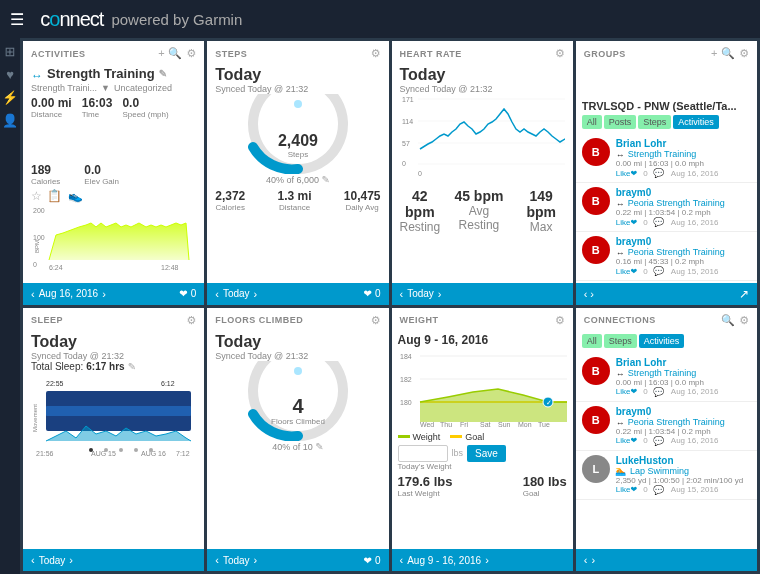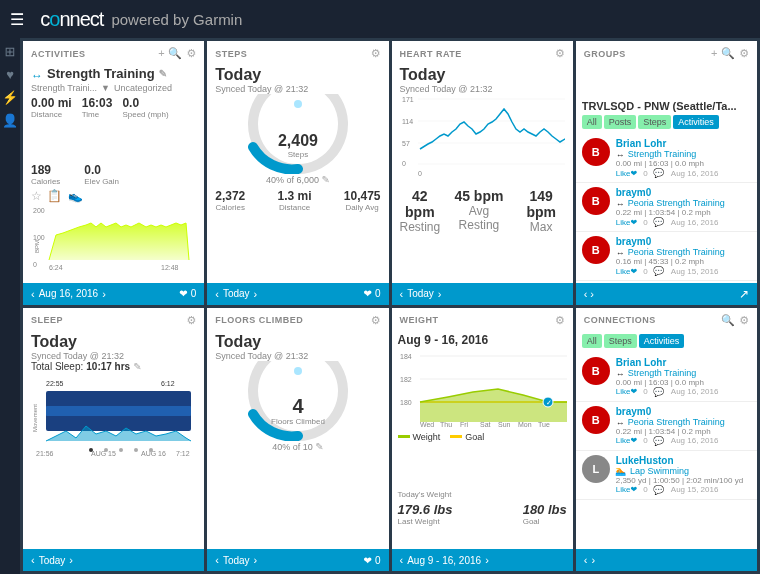--- a/index.html
+++ b/index.html
@@ -149,21 +149,21 @@
     .gi-stats { font-size: 8px; color: #888; }
     .gi-meta { font-size: 8px; color: #aaa; display: flex; gap: 6px; align-items: center; }
     .like-btn { color: #0099cc; font-size: 8px; cursor: pointer; }
     .like-count { font-size: 8px; }
     .weight-controls { display: flex; align-items: center; gap: 4px; margin-top: 3px; }
     .weight-input { width: 50px; border: 1px solid #ccc; padding: 2px 4px; font-size: 10px; border-radius: 2px; }
     .unit-toggle { font-size: 9px; color: #aaa; background: none; border: none; cursor: pointer; }
     .save-btn { background: #0099cc; color: white; border: none; padding: 3px 8px; font-size: 10px; border-radius: 2px; cursor: pointer; }
     .weight-bottom { display: flex; justify-content: space-between; margin-top: 3px; }
     .w-stat { }
-    .w-stat-val { font-size: 13px; font-weight: bold; font-style: italic; }
+    .w-stat-val { font-size: 13px; font-weight: bold; }
     .w-stat-lbl { font-size: 8px; color: #888; }
     
     .conn-list { overflow-y: auto; flex: 1; }
     
     svg { display: block; }
     .edit-icon { color: #aaa; font-size: 10px; cursor: pointer; }
     .gear-icon { color: #aaa; font-size: 11px; cursor: pointer; }
   </style>
 </head>
 <body>
@@ -456,21 +456,21 @@
   <div class="widget">
     <div class="widget-header">
       <span class="widget-title">SLEEP</span>
       <span class="gear-icon">⚙</span>
     </div>
     <div class="widget-body">
       <div class="steps-today">Today</div>
       <div class="steps-synced">Synced Today @ 21:32</div>
       <div style="font-size:10px;color:#333;display:flex;align-items:flex-end;gap:3px;">
         <span>Total Sleep: </span>
-        <strong>10:17 hrs</strong>
+        <strong>6:17 hrs</strong>
         <span class="edit-icon">✎</span>
       </div>
 
       <div style="position:relative;margin-top:4px;">
         <svg width="100%" height="90">
 
           <text x="15" y="10" font-size="7" fill="#333">22:55</text>
           <text x="130" y="10" font-size="7" fill="#333">6:12</text>
 
           <rect x="15" y="15" width="145" height="40" fill="#1a4080" rx="2"></rect>
@@ -578,21 +578,26 @@
         <div style="display:flex;align-items:center;gap:3px;">
           <div style="width:12px;height:3px;background:#99cc00;"></div>
           <span>Weight</span>
         </div>
         <div style="display:flex;align-items:center;gap:3px;">
           <div style="width:12px;height:3px;background:#ffcc00;"></div>
           <span>Goal</span>
         </div>
       </div>
 
-      <div style="font-size:8px;color:#888;margin-top:48px;">Today's Weight</div>
+      <div class="weight-controls">
+        <input type="text" class="weight-input" placeholder="" style="">
+        <span class="unit-toggle">lbs</span>
+        <button class="save-btn">Save</button>
+      </div>
+      <div style="font-size:8px;color:#888;">Today's Weight</div>
       <div class="weight-bottom">
         <div class="w-stat">
           <div class="w-stat-val">179.6 lbs</div>
           <div class="w-stat-lbl">Last Weight</div>
         </div>
         <div class="w-stat">
           <div class="w-stat-val">180 lbs</div>
           <div class="w-stat-lbl">Goal</div>
         </div>
       </div>

